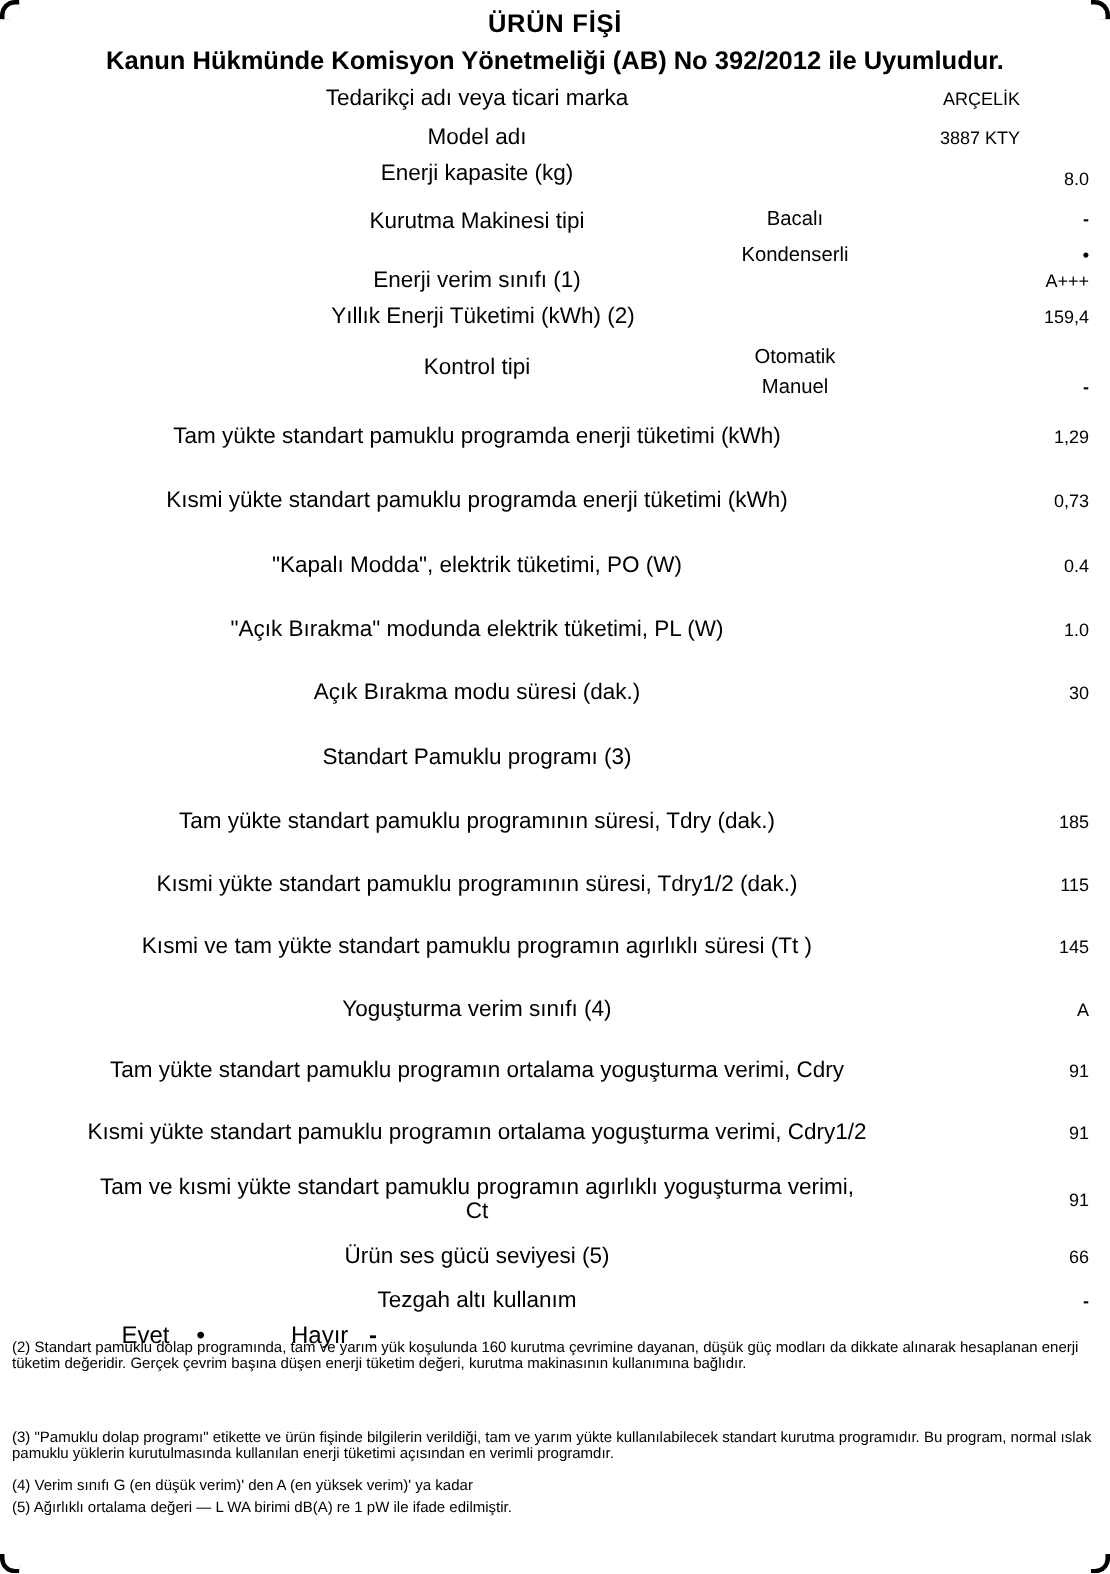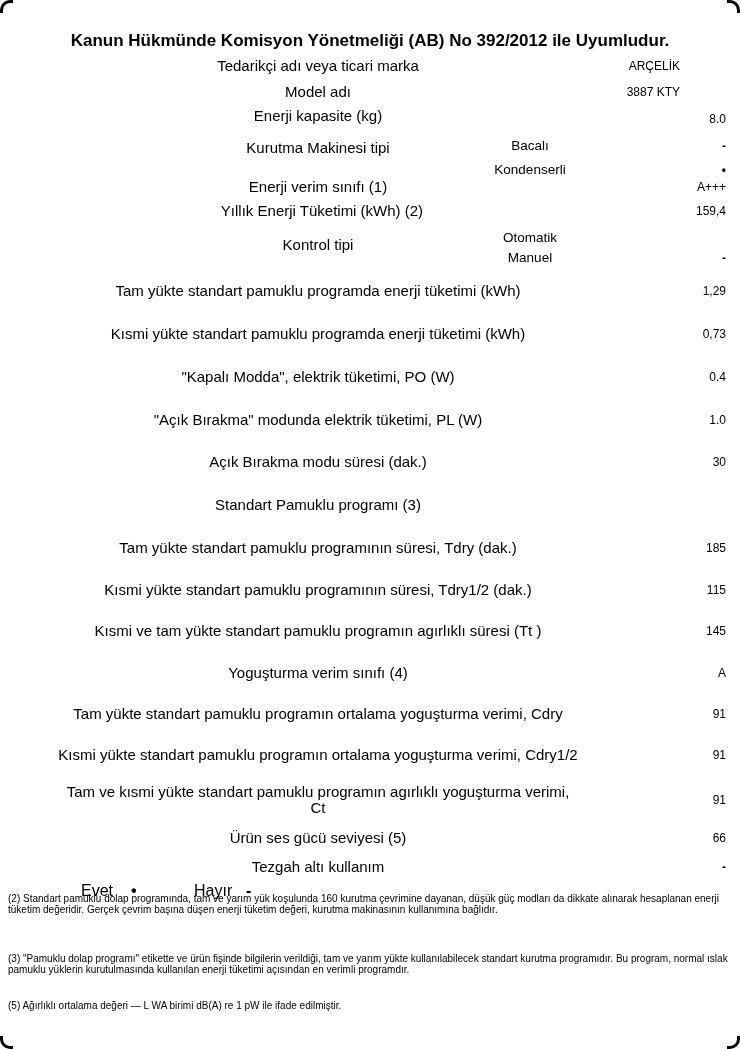--- a/index.html
+++ b/index.html
@@ -33,20 +33,21 @@
 </head>
 <body>
 
 <div class="page">
 
   <div class="corner c-tl"></div>
   <div class="corner c-tr"></div>
   <div class="corner c-bl"></div>
   <div class="corner c-br"></div>
 
+  <div class="title">ÜRÜN FİŞİ</div>
   <div class="subtitle">Kanun Hükmünde Komisyon Yönetmeliği (AB) No 392/2012 ile Uyumludur.</div>
 
   <div class="row" style="top:58px">
     <span class="lbl">Tedarikçi adı veya ticari marka</span>
     <span class="val brand">ARÇELİK</span>
   </div>
 
   <div class="row" style="top:84px">
     <span class="lbl">Model adı</span>
     <span class="val brand">3887 KTY</span>
@@ -158,15 +159,16 @@
     <span class="lbl">Tezgah altı kullanım</span>
     <span class="val sym">-</span>
     <span class="opt o1">Evet</span>
     <span class="opt o2">•</span>
     <span class="opt o3">Hayır</span>
     <span class="opt o4">-</span>
   </div>
 
   <div class="footnote" style="top:893px">(2) Standart pamuklu dolap programında, tam ve yarım yük koşulunda 160 kurutma çevrimine dayanan, düşük güç modları da dikkate alınarak hesaplanan enerji tüketim değeridir. Gerçek çevrim başına düşen enerji tüketim değeri, kurutma makinasının kullanımına bağlıdır.</div>
   <div class="footnote" style="top:953px">(3) "Pamuklu dolap programı" etikette ve ürün fişinde bilgilerin verildiği, tam ve yarım yükte kullanılabilecek standart kurutma programıdır. Bu program, normal ıslak pamuklu yüklerin kurutulmasında kullanılan enerji tüketimi açısından en verimli programdır.</div>
+  <div class="footnote" style="top:985px">(4) Verim sınıfı G (en düşük verim)' den A (en yüksek verim)' ya kadar</div>
   <div class="footnote" style="top:1000px">(5) Ağırlıklı ortalama değeri — L WA birimi dB(A) re 1 pW ile ifade edilmiştir.</div>
 
 </div>
 
 </body></html>

